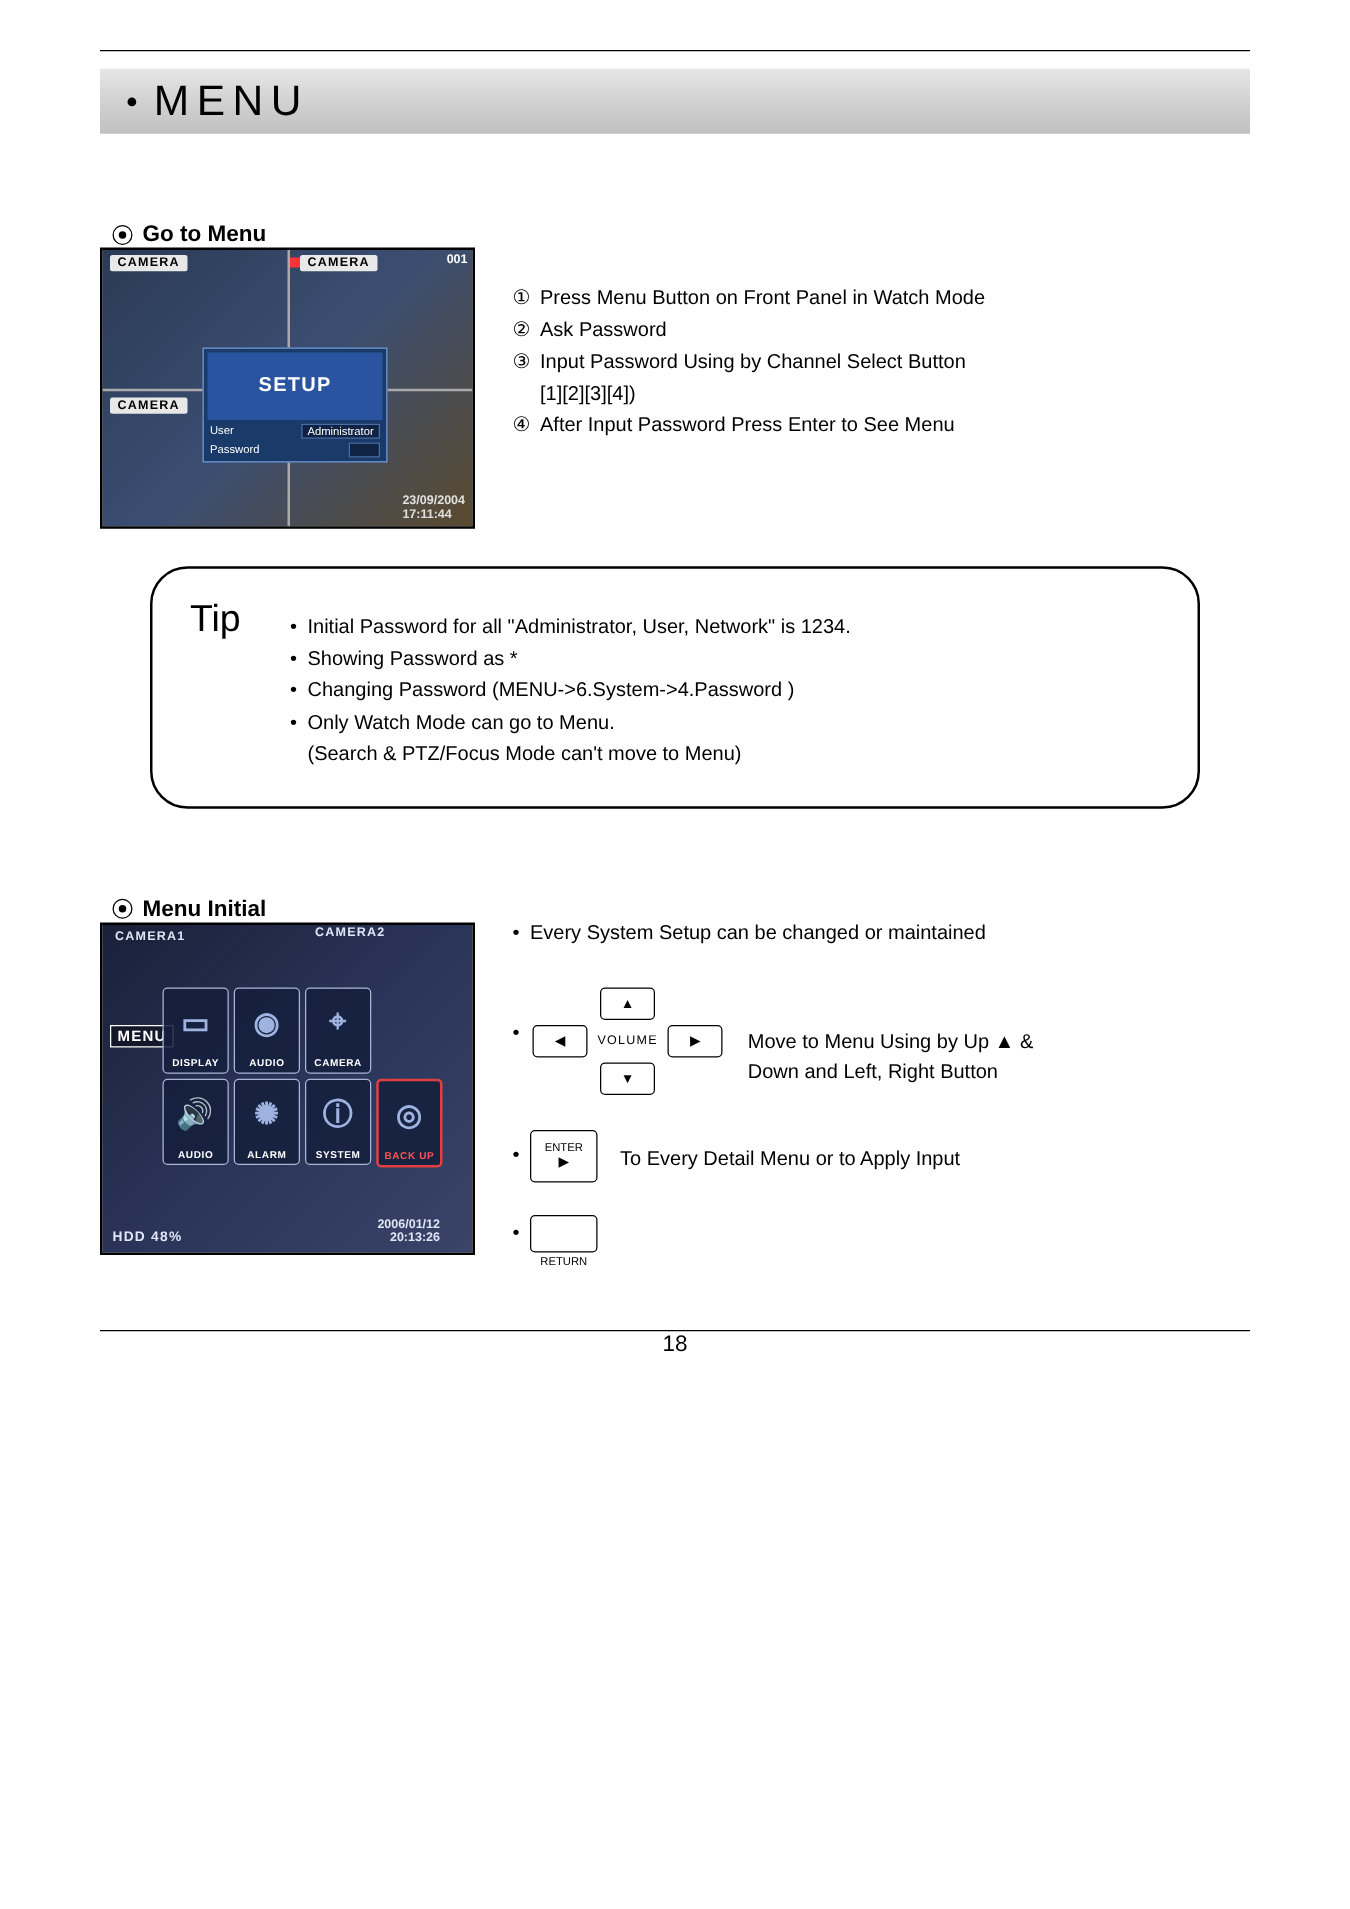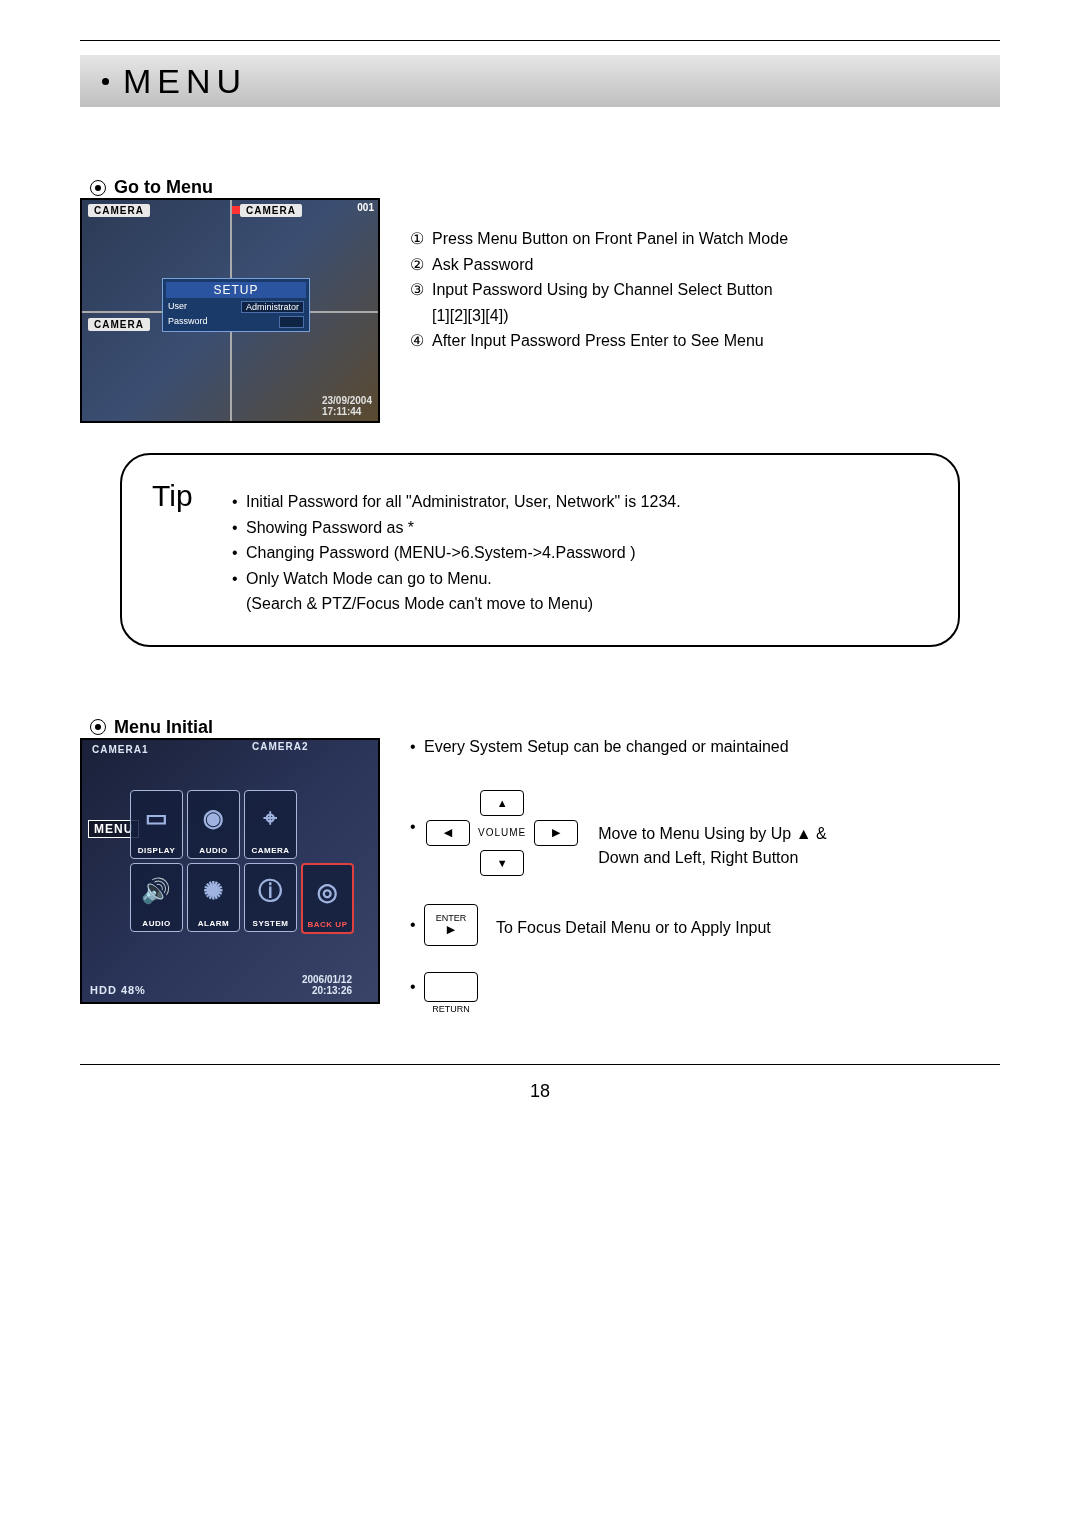--- a/index.html
+++ b/index.html
@@ -71,21 +71,21 @@
   .setup-box {
     position: absolute;
     left: 80px; top: 78px;
     width: 140px;
     background: #1a3a6a;
     border: 1px solid #7aa0d8;
     padding: 3px;
     text-align: center;
   }
   .setup-title {
-    background: #2a54a0; color:#fff; font-size:12px; font-weight:normal; letter-spacing:1px; padding:1px 0;
+    background: #2a54a0; color:#fff; font-size:16px; font-weight:bold; letter-spacing:1px; padding:18px 0;
   }
   .setup-row {
     display:flex; justify-content:space-between; font-size:9px; color:#fff; margin-top:3px; padding:0 2px;
   }
   .setup-field { background:#0f2444; border:1px solid #4a6fa8; padding:0 4px; }
   .timestamp {
     position:absolute; right:6px; bottom:4px; color:#e0e0e0; font-size:10px; font-weight:bold; text-align:left; line-height:1.1;
   }
   .top-right-counter { position:absolute; top:2px; right:4px; color:#fff; font-size:10px; font-weight:bold; }
   .rec-dot { position:absolute; top:6px; left:150px; width:8px; height:8px; background:#f33; }
@@ -154,21 +154,21 @@
   .enter-btn {
     border:1px solid #000; border-radius:4px; width:52px; height:40px;
     display:flex; flex-direction:column; align-items:center; justify-content:center;
     font-size:9px;
   }
   .return-block { display:flex; align-items:flex-start; }
   .return-btn { border:1px solid #000; border-radius:4px; width:52px; height:28px; }
   .return-label { font-size:9px; text-align:center; margin-top:2px; }
 
   .foot-rule { border-top:1.5px solid #000; margin-top: 50px; }
-  .page-num { text-align:center; font-size:18px; margin-top: 16px; }
+  .page-num { text-align:center; font-size:18px; margin-top: 0; }
   .bulletpt { width:14px; flex-shrink:0; }
   .li-row { display:flex; align-items:flex-start; }
 </style>
 </head>
 <body>
 
 <div class="page">
   <div class="rule"></div>
 
   <div class="title-bar">
@@ -323,21 +323,21 @@
             <div class="desc" style="margin-top:34px; max-width:260px;">Move to Menu Using by Up ▲ &amp; Down and Left, Right Button</div>
           </div>
         </div>
 
         <div class="enter-block li-row">
           <span class="bulletpt" style="margin-top:12px;">•</span>
           <div class="enter-btn">
             <span>ENTER</span>
             <span style="font-size:11px;">▶</span>
           </div>
-          <div class="desc" style="margin-top:12px;">To Focus Detail Menu or to Apply Input</div>
+          <div class="desc" style="margin-top:12px;">To Every Detail Menu or to Apply Input</div>
         </div>
 
         <div class="return-block li-row">
           <span class="bulletpt" style="margin-top:6px;">•</span>
           <div>
             <div class="return-btn"></div>
             <div class="return-label">RETURN</div>
           </div>
         </div>
       </div>

